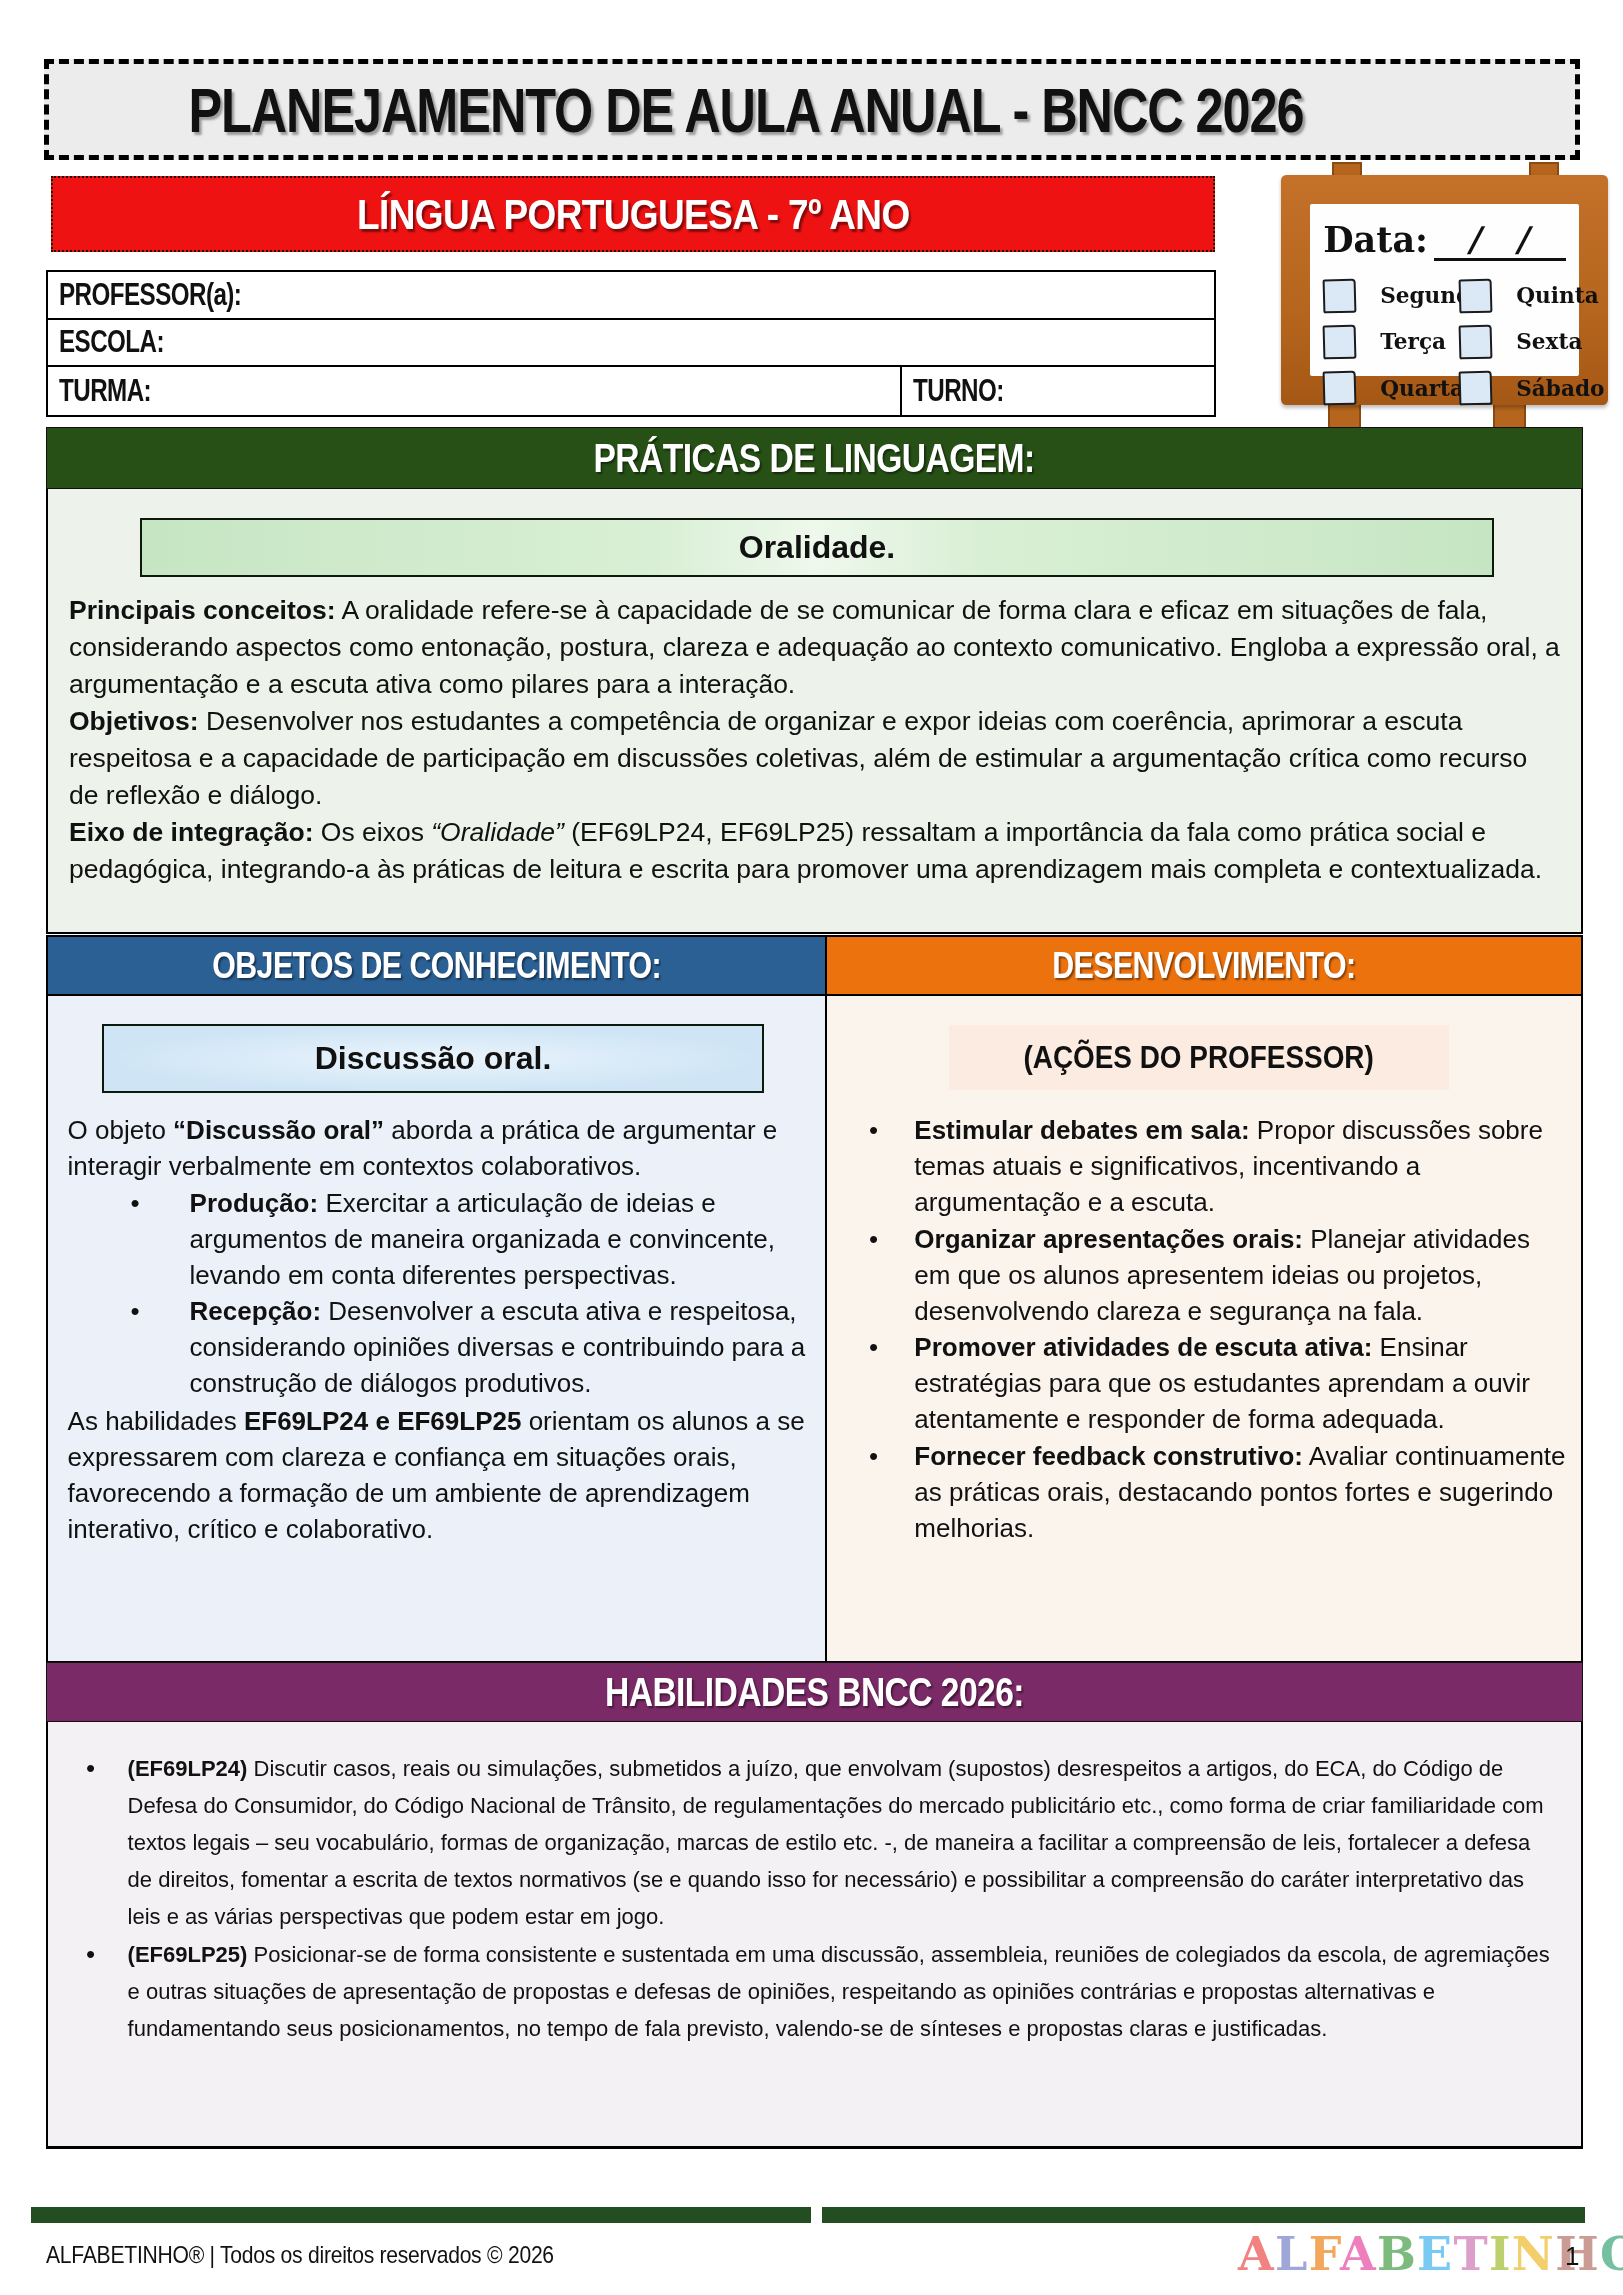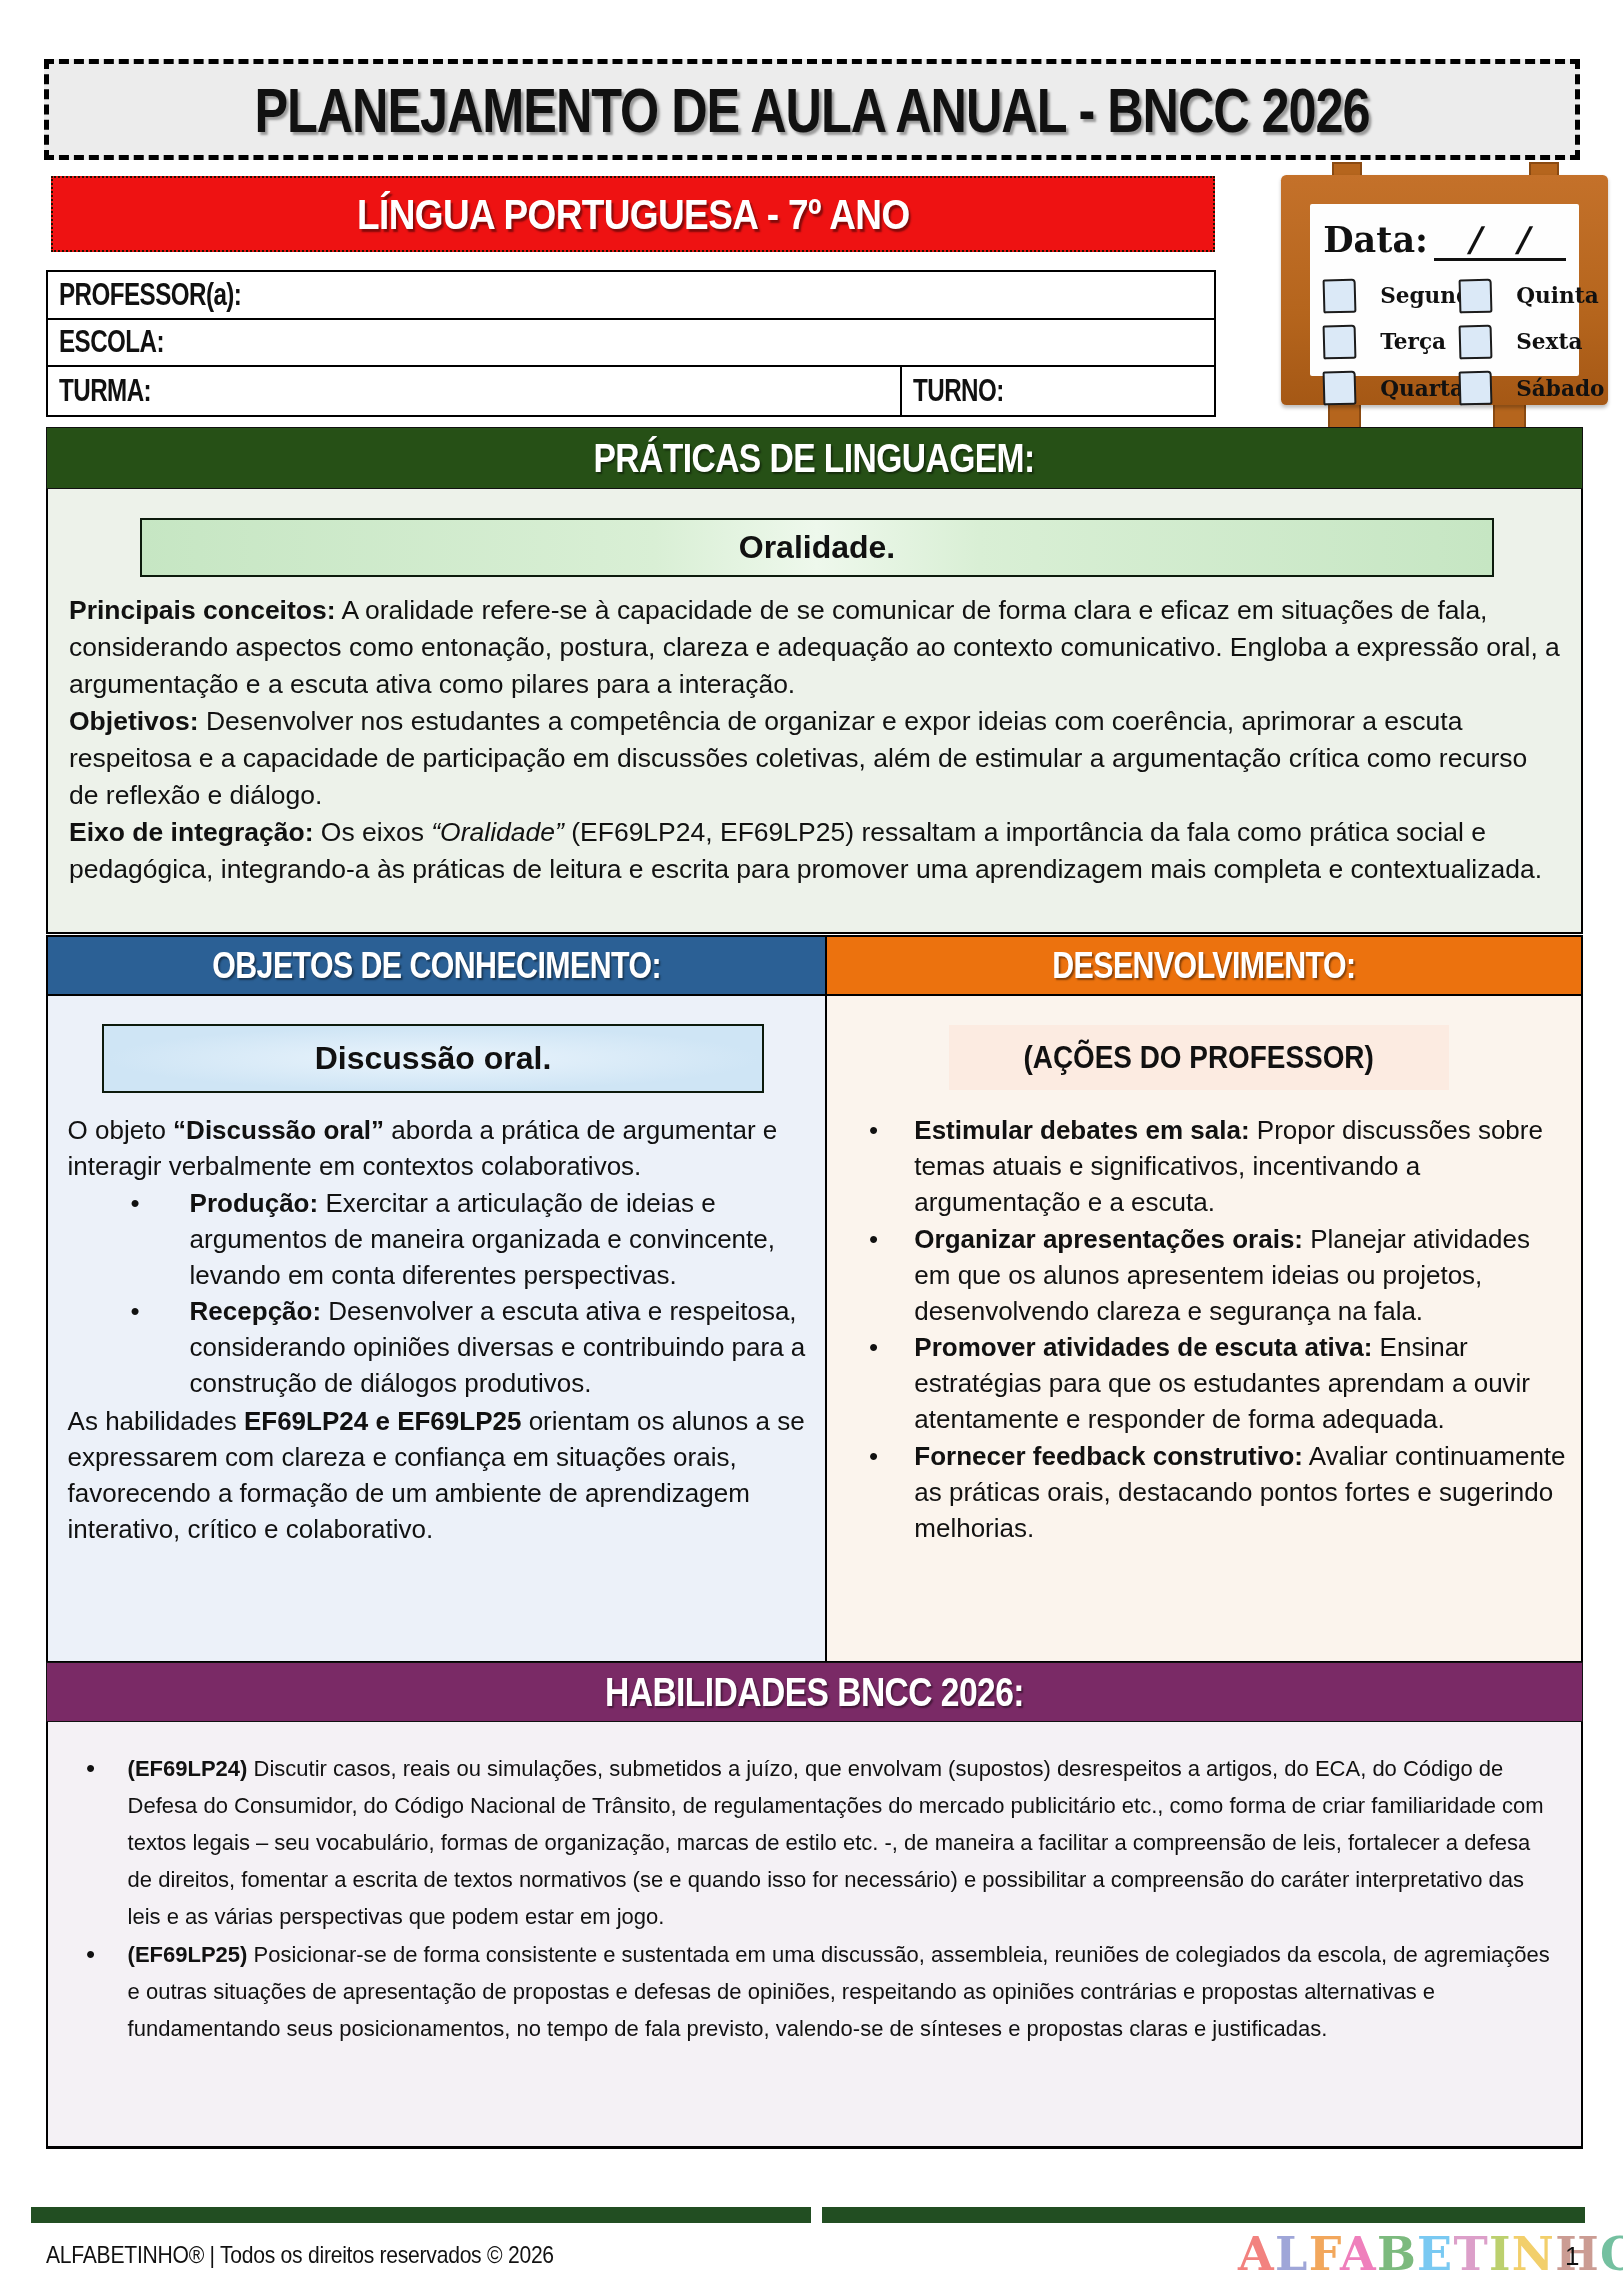--- a/index.html
+++ b/index.html
@@ -1,21 +1,21 @@
 <!DOCTYPE html>
 <html style="font-size:10.5px"><head>
 <meta charset="utf-8">
 <style>
   * { margin:0; padding:0; box-sizing:border-box; }
   body { background:#ffffff; font-family:"Liberation Sans", sans-serif; }
   .page { position:relative; width:1623px; height:2295px; background:#ffffff; overflow:hidden; color:#111; }
 
   
   .title-box { position:absolute; left:44px; top:59px; width:1536px; height:101px;
-    background:#ececec; border:5.9px dashed #000; display:flex; align-items:center; justify-content:center; }
+    background:#ececec; border:5.9px dashed #000; display:flex; align-items:center; justify-content:flex-start; }
   .title-text { font-size:63px; font-weight:900; letter-spacing:-1.3px; white-space:nowrap;
     transform:scaleX(.80); transform-origin:center; text-shadow:3.3px 3.3px 2.6px rgba(0,0,0,.35); }
 
   
   .subject-banner { position:absolute; left:51px; top:176px; width:1164px; height:76px;
     background:#ee1212; border:2px dotted #210; display:flex; align-items:center; justify-content:center; }
   .subject-text { color:#fff; font-size:43px; font-weight:900; letter-spacing:-0.7px; white-space:nowrap;
     transform:scaleX(.86); text-shadow:2.6px 2.6px 2px rgba(0,0,0,.45); }
 
   

